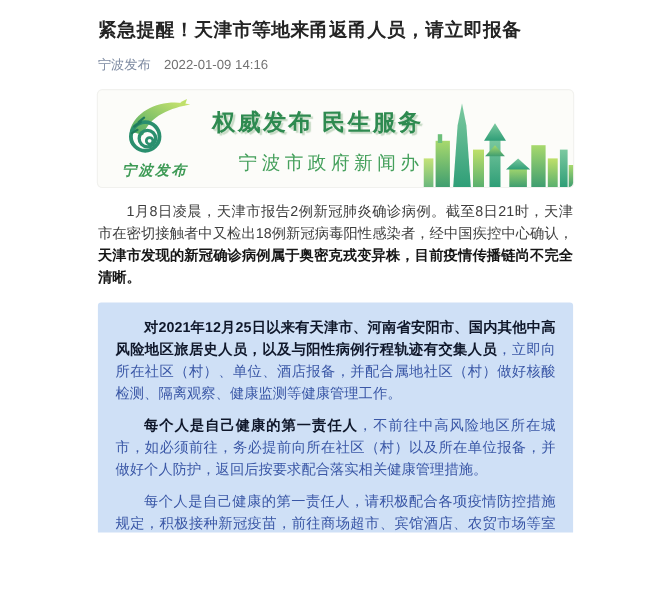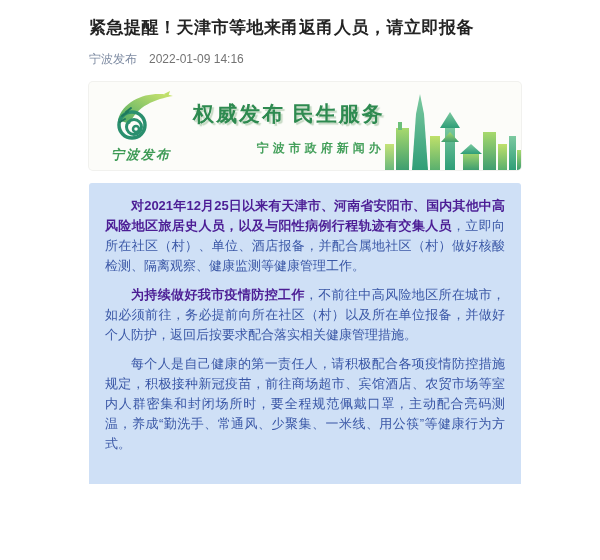--- a/index.html
+++ b/index.html
@@ -27,21 +27,21 @@
     font-size: 13px; font-weight: bold; font-style: italic;
     color: #3d9a55; letter-spacing: 2px; margin-top: -2px;
   }
   .banner-center { flex: 1; text-align: right; padding-top: 6px; }
   .banner-headline {
     font-size: 21px; font-weight: bold; color: #2e8a50;
     letter-spacing: 2px; text-shadow: 2px 2px 1px rgba(130,175,130,0.45);
     white-space: nowrap;
   }
   .banner-subtitle {
-    margin-top: 12px; font-size: 12px; font-weight: bold;
+    margin-top: 12px; font-size: 17px; font-weight: normal;
     color: #45a05c; letter-spacing: 4px; white-space: nowrap;
   }
   .banner-right { flex: 0 0 auto; width: 138px; height: 84px; align-self: flex-end; }
 
   
   .body-para {
     margin-top: 9px; font-size: 13px; line-height: 20px;
     color: #3e3e3e; text-indent: 2em; text-align: justify;
   }
   .body-para:first-of-type { margin-top: 12px; }
@@ -50,21 +50,21 @@
   
   .notice-box {
     margin-top: 13px; background: #cfe0f6; border-radius: 3px;
     padding: 13px 16px 38px 16px; position: relative;
   }
   .notice-box p {
     font-size: 13px; line-height: 20px; color: #3a57a6;
     text-indent: 2em; text-align: justify; margin-top: 9px;
   }
   .notice-box p:first-child { margin-top: 0; }
-  .notice-box p strong { color: #4c1d95; }
+  .notice-box p strong { color: #0f172a; }
 </style>
 </head>
 <body>
 
 <div class="page">
   <div class="content">
 
     <h1 class="title">紧急提醒！天津市等地来甬返甬人员，请立即报备</h1>
 
     <div class="meta">
@@ -123,23 +123,24 @@
           <rect x="78" y="66" width="16" height="18" fill="url(#skyC)"></rect>
           <polygon points="75,68 97,68 86,58" fill="url(#skyB)"></polygon>
           <rect x="98" y="46" width="13" height="38" fill="url(#skyC)"></rect>
           <rect x="113" y="58" width="9" height="26" fill="url(#skyA)"></rect>
           <rect x="124" y="50" width="7" height="34" fill="url(#skyB)"></rect>
           <rect x="132" y="64" width="6" height="20" fill="url(#skyC)"></rect>
         </svg>
       </div>
     </div>
 
+    <p class="body-para"><span>1月8日凌晨，天津市报告2例新冠肺炎确诊病例。截至8日21时，天津市在密切接触者中又检出18例新冠病毒阳性感染者，经中国疾控中心确认，</span><strong>天津市发现的新冠确诊病例属于奥密克戎变异株，目前疫情传播链尚不完全清晰。</strong></p>
 
 
     <div class="notice-box">
       <p><strong>对2021年12月25日以来有天津市、河南省安阳市、国内其他中高风险地区旅居史人员，以及与阳性病例行程轨迹有交集人员</strong><span>，立即向所在社区（村）、单位、酒店报备，并配合属地社区（村）做好核酸检测、隔离观察、健康监测等健康管理工作。</span></p>
-      <p><strong>为持续做好我市疫情防控工作</strong><span>，不前往中高风险地区所在城市，如必须前往，务必提前向所在社区（村）以及所在单位报备，并做好个人防护，返回后按要求配合落实相关健康管理措施。</span></p>
+      <p><strong>每个人是自己健康的第一责任人</strong><span>，不前往中高风险地区所在城市，如必须前往，务必提前向所在社区（村）以及所在单位报备，并做好个人防护，返回后按要求配合落实相关健康管理措施。</span></p>
       <p><span>每个人是自己健康的第一责任人，请积极配合各项疫情防控措施规定，积极接种新冠疫苗，前往商场超市、宾馆酒店、农贸市场等室内人群密集和封闭场所时，要全程规范佩戴口罩，主动配合亮码测温，养成“勤洗手、常通风、少聚集、一米线、用公筷”等健康行为方式。</span></p>
 
     </div>
 
   </div>
 </div>
 
 </body></html>

